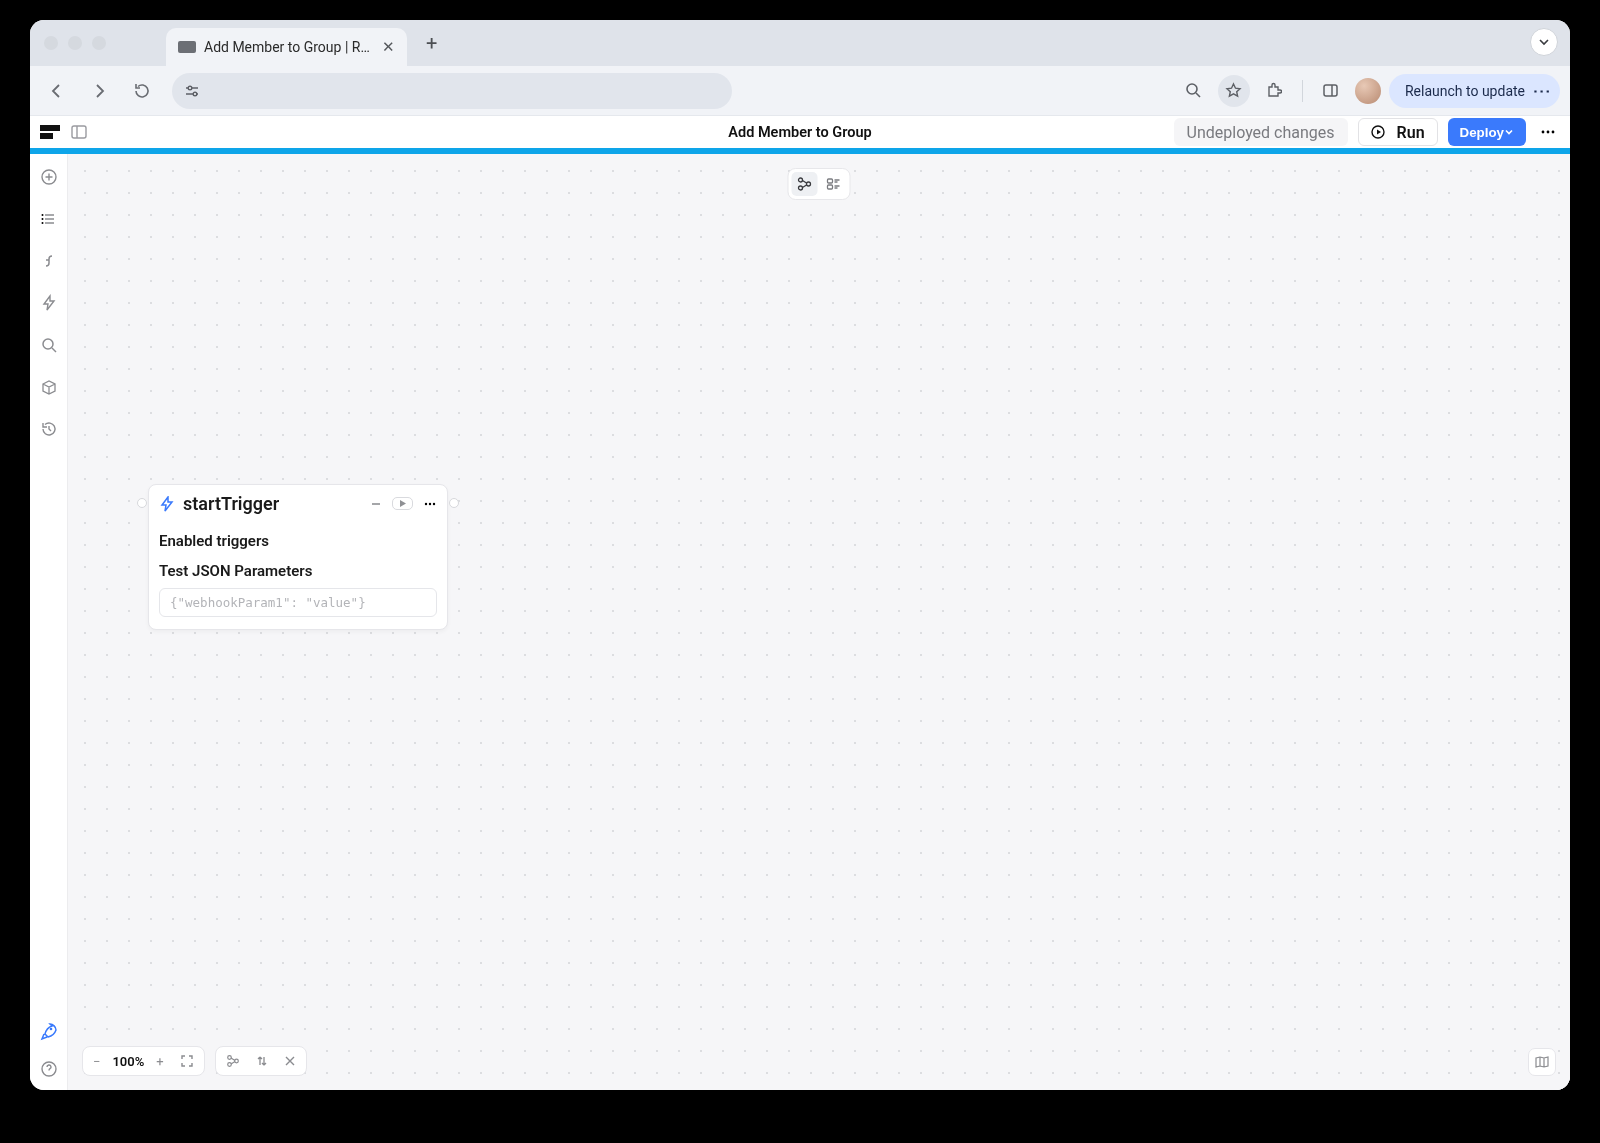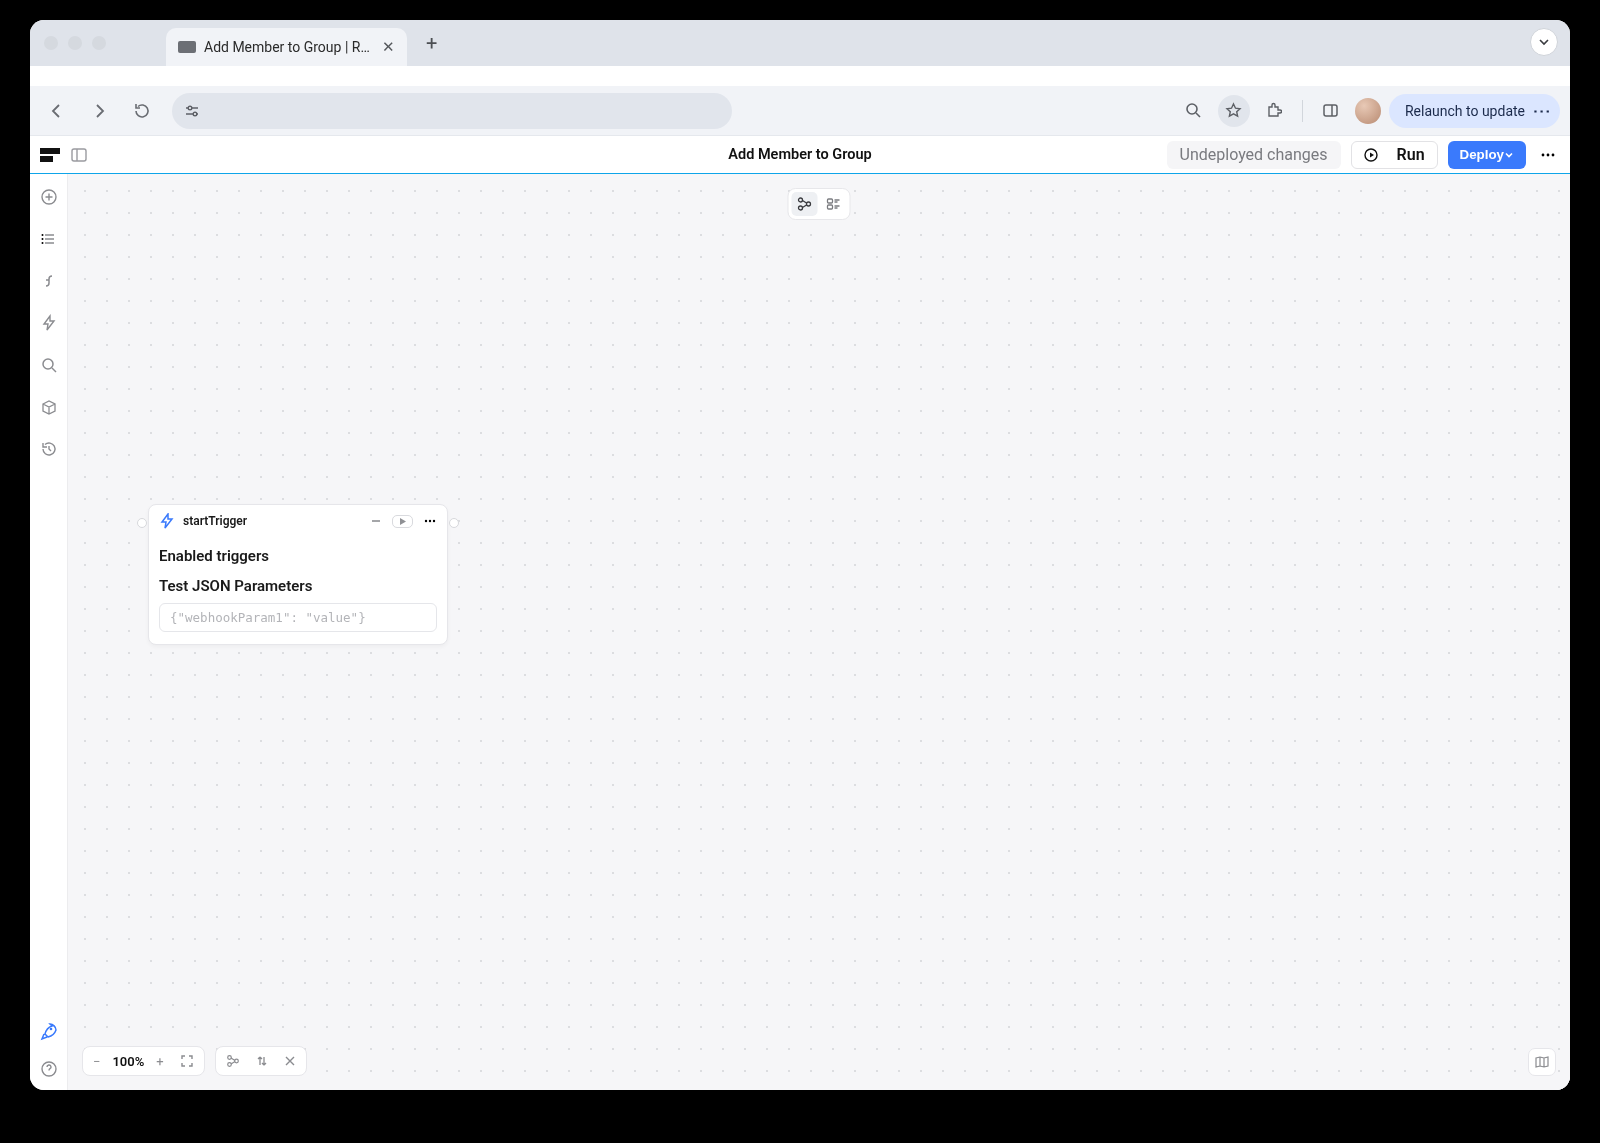--- a/index.html
+++ b/index.html
@@ -52,21 +52,20 @@
   .chrome-newtab { width:30px; height:30px; display:flex; align-items:center; justify-content:center; color:#4c4f53; margin-left:10px; align-self:center; font-size:20px; cursor:pointer;}
   .chrome-dropdown { position:absolute; right:12px; top:8px; width:28px; height:28px; border:1px solid #cfd3d9; border-radius:50%; background:#fff; display:flex; align-items:center; justify-content:center; color:#3a3c40; cursor:pointer;}
 
   .chrome-toolbar {
     height: 50px;
     background: #f1f3f7;
     display:flex; align-items:center;
     padding: 0 10px;
     gap: 8px;
     border-bottom: 1px solid #e5e8ed;
-    margin-top: 20px;
   }
   .nav-btn { width:34px; height:34px; border-radius:50%; display:flex; align-items:center; justify-content:center; color:#696c72; cursor:pointer; }
   .omnibox {
     flex: 0 0 560px;
     height: 36px;
     background:#e1e5ec;
     border-radius: 18px;
     margin-left: 6px;
     display:flex; align-items:center;
     padding:0 12px;
@@ -85,37 +84,37 @@
     display:flex; align-items:center; gap:8px;
     font-size:14px;
     cursor:pointer;
   }
   .relaunch .dots { font-size:18px; line-height:1; letter-spacing:-1px; transform: rotate(90deg); display:inline-block; }
 
   
   .app { flex:1; display:flex; flex-direction:column; background:#fff; min-height:0;}
   .app-toolbar {
     height:38px;
-    border-bottom:1px solid #0ea5e9;
+    border-bottom:6px solid #0ea5e9;
     display:flex; align-items:center;
     padding:7px 10px;
     position:relative;
     font-size:14.5px;
   }
   .app-toolbar-left { display:flex; align-items:center; gap:10px; }
   .app-logo { width:20px; height:14px; display:flex; flex-direction:column; gap:2px; }
   .app-logo span { height:6px; background:#111; }
   .app-logo span:first-child{ width:20px;}
   .app-logo span:last-child{ width:13px;}
   .panel-toggle { width:18px; height:18px; color:#9a9ba0; display:flex; align-items:center; justify-content:center; cursor:pointer;}
   .app-title { position:absolute; left:50%; transform:translateX(-50%); font-weight:600; color:#111; }
   .app-toolbar-right { margin-left:auto; display:flex; align-items:center; gap:10px; }
   .pill { border:1px solid #e2e2e5; border-radius:6px; height:28px; padding:0 12px; display:flex; align-items:center; background:#fff; font-size:16px; cursor:pointer; }
   .pill.gray { color:#797a7f; border-color:transparent; background:#f5f5f7; }
-  .pill.run { font-weight:600; color:#111; gap:19px; }
+  .pill.run { font-weight:600; color:#111; gap:12px; }
   .deploy-btn { background:#3a7afc; color:#fff; font-weight:600; border:none; height:28px; border-radius:6px; padding:0 12px; display:flex; align-items:center; cursor:pointer; }
   .more-icon { color:#6e6f74; padding:0 4px; cursor:pointer; }
 
   
   .app-body { flex:1; display:flex; min-height:0; }
   .left-rail {
     width:38px; border-right:1px solid #ececee;
     display:flex; flex-direction:column; align-items:center;
     padding-top:12px; gap:20px;
     color:#8b8c90;
@@ -157,21 +156,21 @@
     box-shadow: 0 2px 4px rgba(0,0,0,.04);
   }
   .node::before{
     content:""; position:absolute; left:-12px; top:13px; width:8px; height:8px; border:1px solid #d7d8dc; border-radius:50%; background:#fff;
   }
   .node::after{
     content:""; position:absolute; right:-12px; top:13px; width:8px; height:8px; border:1px solid #d7d8dc; border-radius:50%; background:#fff;
   }
   .node-header { display:flex; align-items:center; padding:8px 10px; gap:8px; }
   .bolt { color:#3a7afc; }
-  .node-name { font-weight:600; font-size:12px; }
+  .node-name { font-weight:600; font-size:18px; }
   .node-header-right { margin-left:auto; display:flex; align-items:center; gap:10px; color:#8f9094; }
   .node-header-right .iconbtn { cursor:pointer; display:flex; align-items:center; justify-content:center; }
   .chip { border:1px solid #d9dade; border-radius:5px; padding:1px 5px; font-size:11px; display:flex; align-items:center; gap:3px;}
   .node-body { padding: 4px 10px 12px; }
   .node-section-title { font-weight:600; font-size:15px; margin-top:6px; margin-bottom:8px; }
   .node-row {
     border:1px solid #eceef0; border-bottom:none;
     padding:9px 0; text-align:center; font-size:13px;
   }
   .node-row.empty { color:#a1a2a7; border-radius:6px 6px 0 0;}

